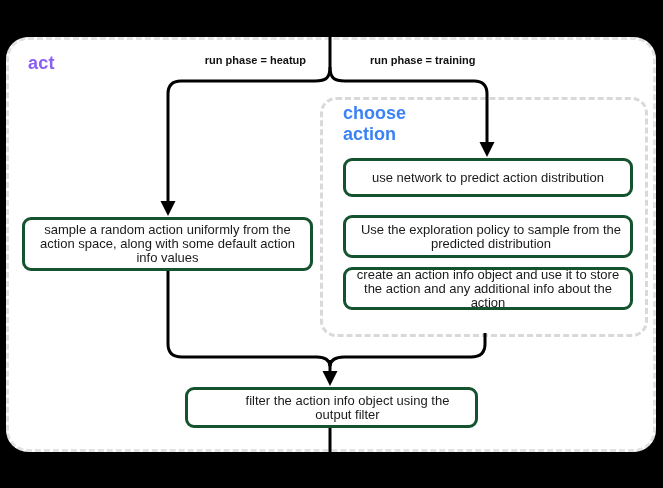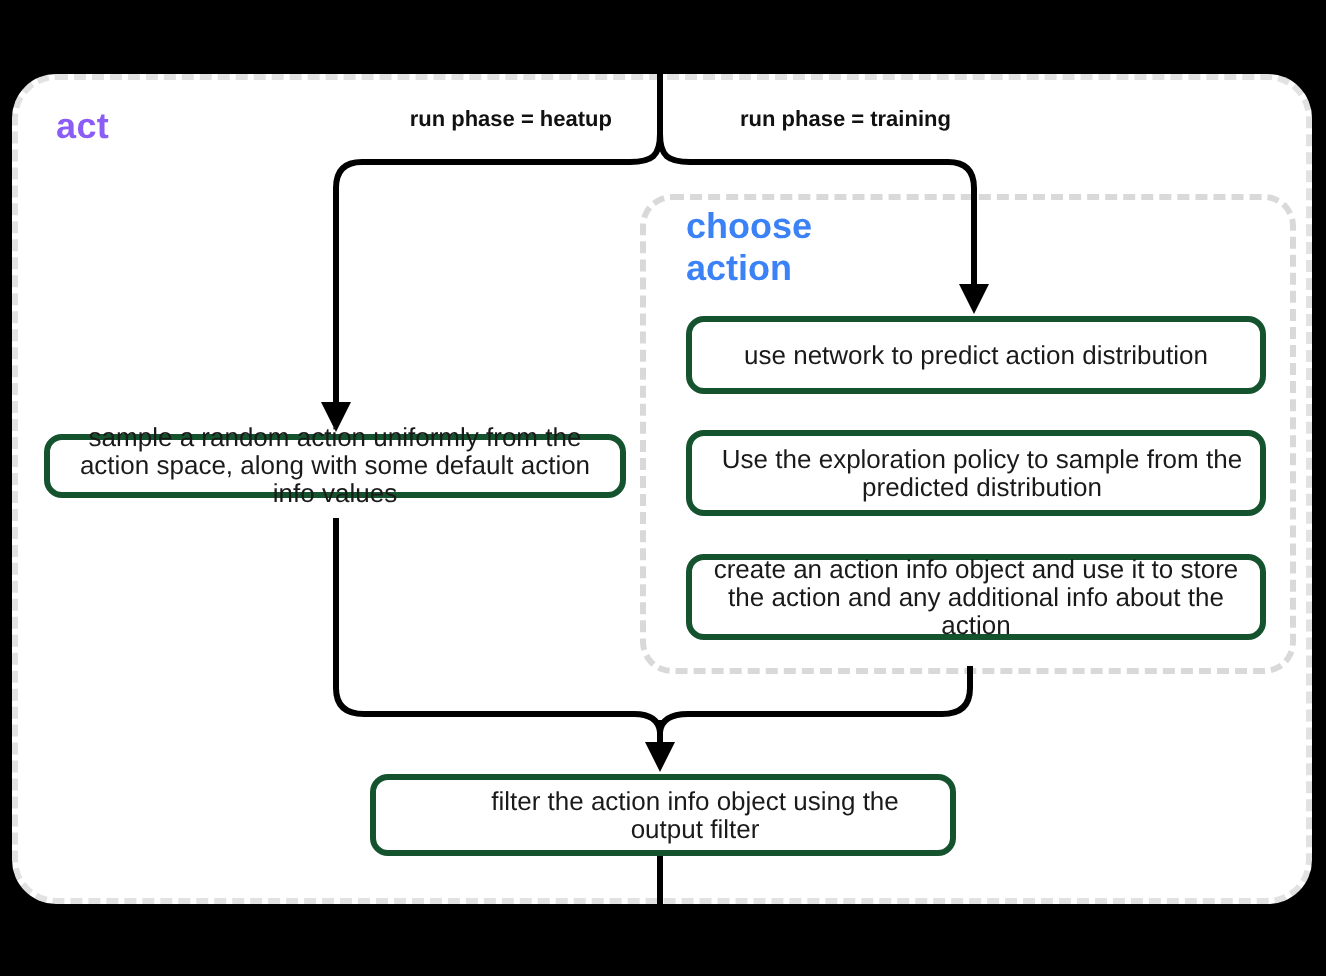--- a/index.html
+++ b/index.html
@@ -79,24 +79,24 @@
     border-radius: 9px;
     display: flex;
     align-items: center;
     justify-content: center;
     text-align: center;
     font-size: 13px;
     line-height: 14px;
     color: #1a1a1a;
     padding: 3px 6px;
   }
-  .box-sample   { left: 22px;  top: 217px; width: 291px; height: 32px; }
+  .box-sample   { left: 22px;  top: 217px; width: 291px; height: 54px; }
   .box-network  { left: 343px; top: 158px; width: 290px; height: 39px; }
   .box-explore  { left: 343px; top: 215px; width: 290px; height: 43px; padding-left: 12px; }
-  .box-info     { left: 343px; top: 277px; width: 290px; height: 43px; align-items: center; }
+  .box-info     { left: 343px; top: 267px; width: 290px; height: 43px; align-items: center; }
   .box-filter   { left: 185px; top: 387px; width: 293px; height: 41px; padding-left: 38px; }
   svg.flow {
     position: absolute;
     left: 0;
     top: 0;
     pointer-events: none;
   }
 </style>
 </head>
 <body>

